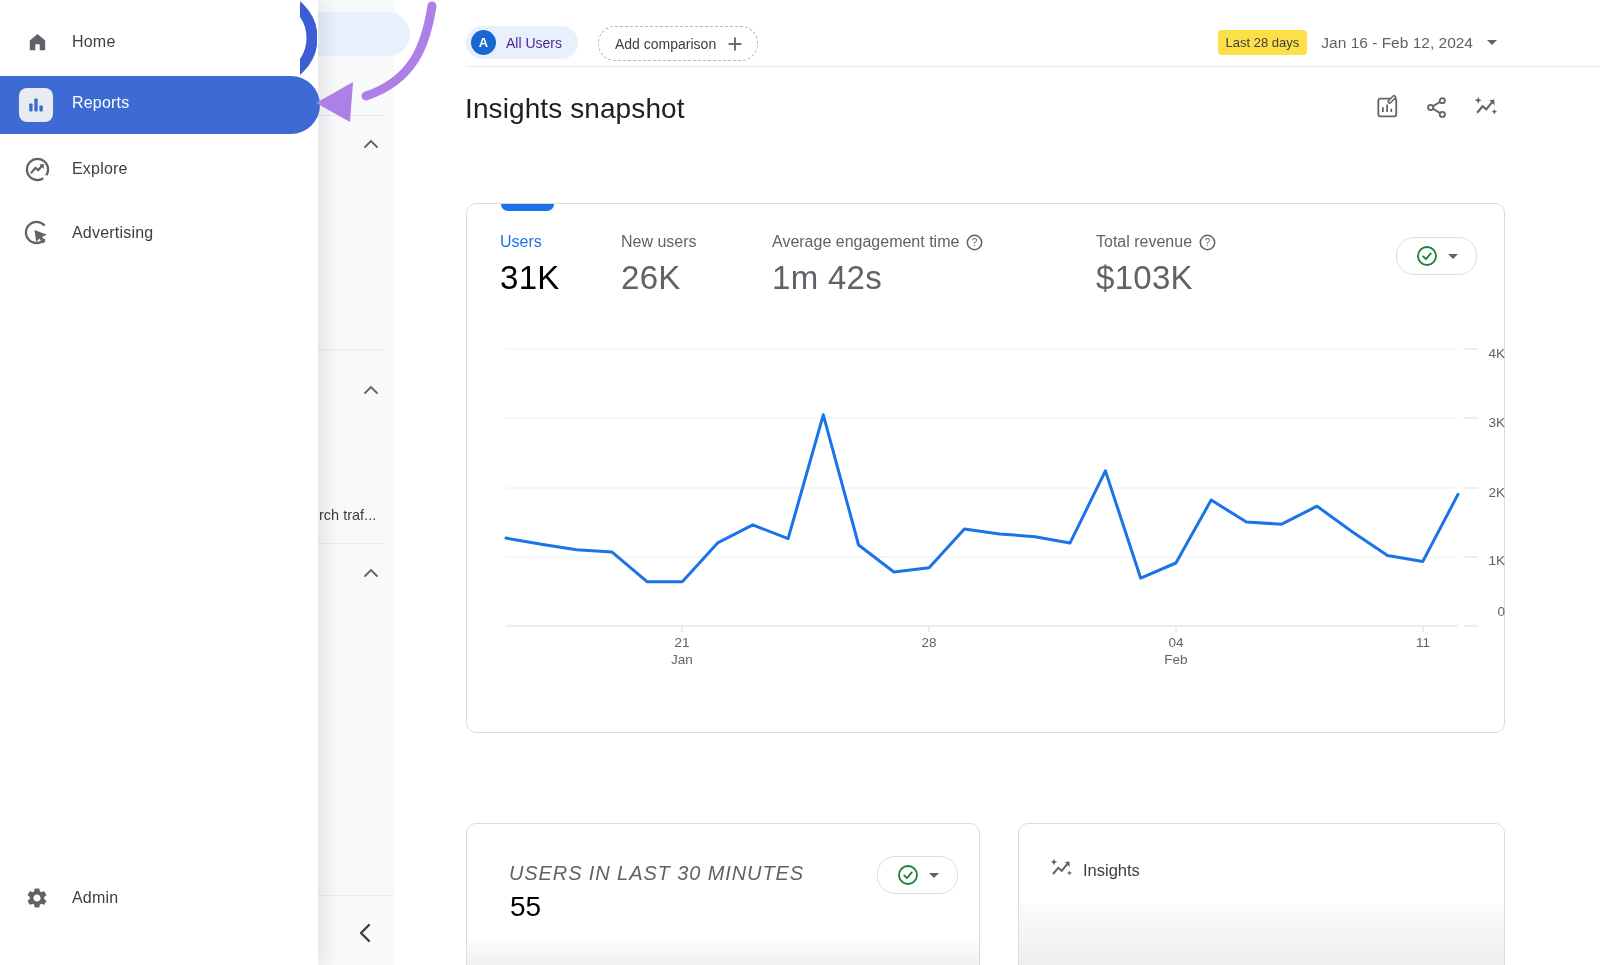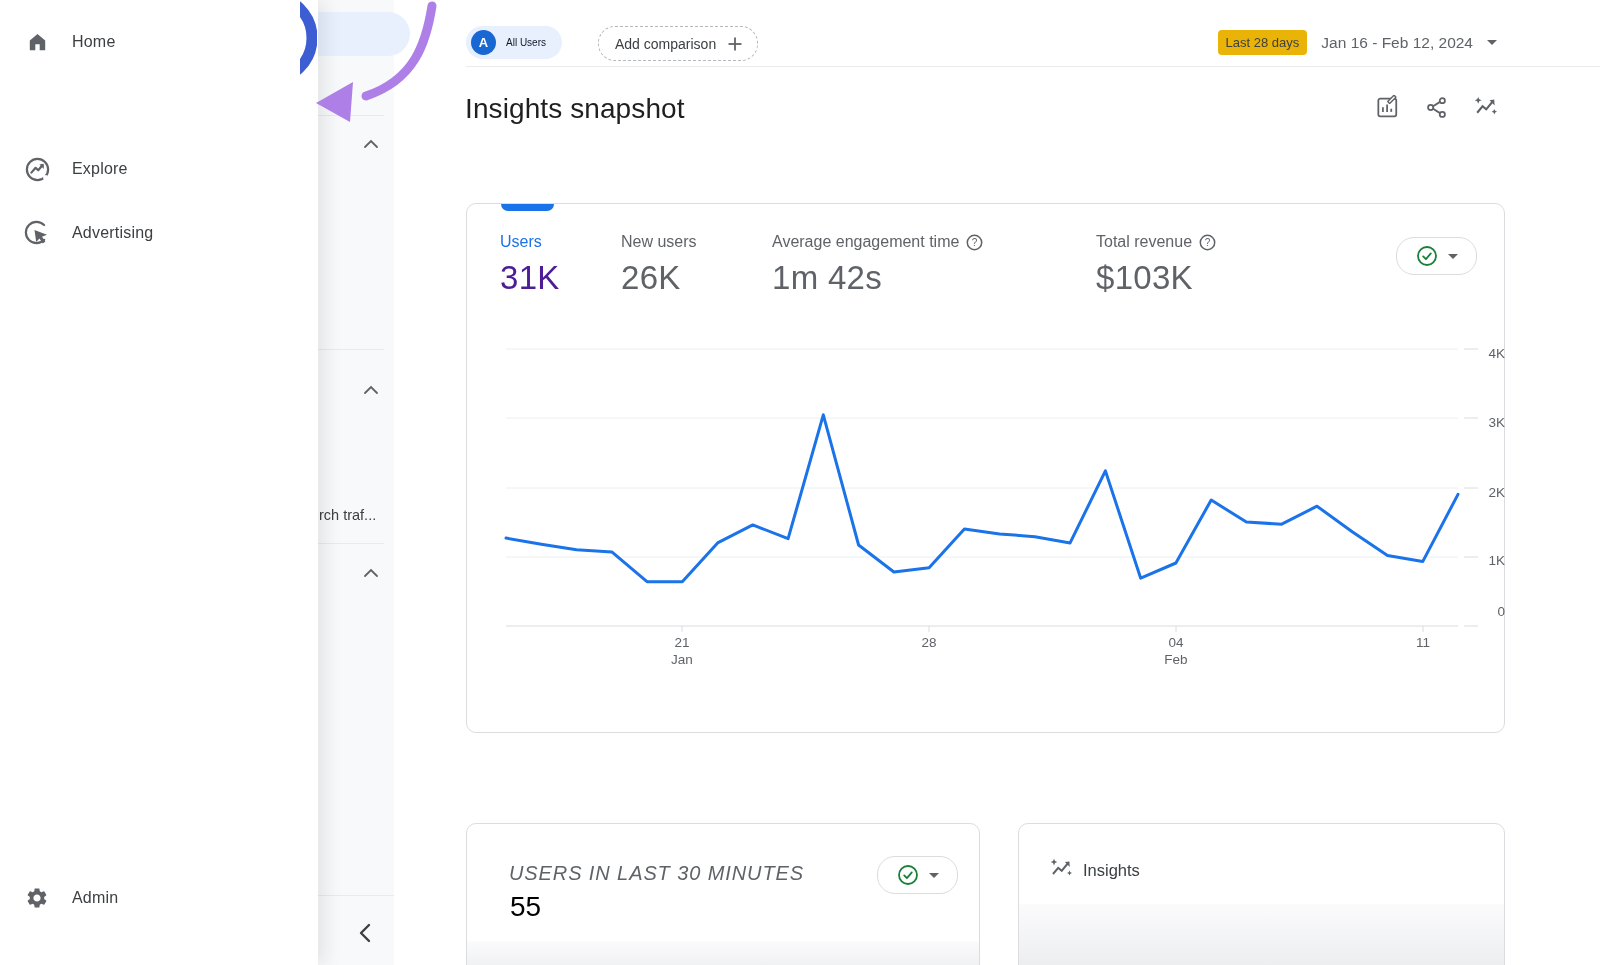--- a/index.html
+++ b/index.html
@@ -10,42 +10,42 @@
   
   #bg-sidebar{position:absolute;left:318px;top:0;width:76px;height:965px;background:#f8f9fa;z-index:1;}
   #search-pill{position:absolute;left:318px;top:12px;width:92px;height:44px;background:#e9f0fd;
     border-radius:0 22px 22px 0;z-index:2;}
   .frag-text{position:absolute;left:319px;top:507px;width:74px;overflow:hidden;white-space:nowrap;
     font-size:14.5px;color:#3c4043;z-index:2;}
   #seg-chip{position:absolute;left:466px;top:26px;height:33px;background:#e8f0fe;border-radius:17px;
     display:flex;align-items:center;padding:0 16px 0 5px;gap:10px;cursor:pointer;z-index:3;}
   #seg-chip .avatar{width:25px;height:25px;border-radius:50%;background:#1967d2;color:#fff;
     font-size:13px;font-weight:700;display:flex;align-items:center;justify-content:center;}
-  #seg-chip .lbl{font-size:10px;color:#0f172a;}
+  #seg-chip .lbl{font-size:14px;color:#4c1d95;}
   #add-comp{position:absolute;left:598px;top:26px;height:33px;border:1.6px dashed #b4b7bb;border-radius:17px;
     display:flex;align-items:center;padding:0 13px 0 16px;gap:10px;cursor:pointer;background:#fff;z-index:3;}
   #add-comp .lbl{font-size:14px;color:#3c4043;font-weight:500;}
   #date-group{position:absolute;right:103px;top:30px;display:flex;align-items:center;gap:14px;cursor:pointer;z-index:3;}
-  #date-preset{background:#eab308;color:#3c4043;font-size:13px;font-weight:500;padding:5px 8px;border-radius:4px;}
+  #date-preset{background:#fde047;color:#3c4043;font-size:13px;font-weight:500;padding:5px 8px;border-radius:4px;}
   #date-range{font-size:15.5px;color:#5f6368;}
   .caret{width:0;height:0;border-left:5px solid transparent;border-right:5px solid transparent;
     border-top:5.5px solid #5f6368;}
   #page-title{position:absolute;left:465px;top:93px;font-size:28px;color:#1f1f1f;letter-spacing:.1px;}
   #toolbar{position:absolute;left:1375px;top:95px;display:flex;gap:24px;align-items:center;}
   .tb-icon{cursor:pointer;}
   
   .card{position:absolute;background:#fff;border:1px solid #dadce0;border-radius:10px;box-sizing:border-box;}
   #metrics-card{left:466px;top:203px;width:1039px;height:530px;}
   #tab-indicator{position:absolute;left:34px;top:0;width:53px;height:7px;background:#1a73e8;
     border-radius:0 0 8px 8px;}
   .metric{position:absolute;top:29px;}
   .metric .m-label{font-size:16px;color:#5f6368;display:flex;align-items:center;gap:7px;}
   .metric.sel .m-label{color:#1a73e8;}
   .metric .m-value{font-size:33px;margin-top:8px;color:#5f6368;letter-spacing:.3px;}
-  .metric.sel .m-value{color:#4c1d95;}
+  .metric.sel .m-value{color:#000000;}
   .pill-btn{position:absolute;width:79px;height:36px;border:1px solid #dadce0;border-radius:18px;
     background:#fff;display:flex;align-items:center;justify-content:center;gap:10px;cursor:pointer;}
   #realtime-card{left:466px;top:823px;width:514px;height:161px;border-radius:10px;overflow:hidden;}
   #rt-title{position:absolute;left:42px;top:38px;font-size:20px;letter-spacing:.9px;color:#5f6368;font-weight:500;font-style:italic;}
   #rt-value{position:absolute;left:43px;top:67px;font-size:28px;color:#000000;}
   #insights-card{left:1018px;top:823px;width:487px;height:161px;border-radius:10px;overflow:hidden;}
   #ins-label{position:absolute;left:64px;top:37px;font-size:16.5px;color:#3c4043;font-weight:500;}
   .card-foot{position:absolute;left:0;right:0;bottom:0;background:linear-gradient(180deg,#fbfbfc,#e9eaec);}
   
   #overlay-nav{position:absolute;left:0;top:0;width:318px;height:965px;background:#fff;z-index:30;
@@ -240,20 +240,30 @@
 <div id="overlay-nav">
   <div class="nav-row" style="top:21px;">
     <span class="nav-icon">
       <svg width="23" height="22" viewBox="0 0 24 24">
           <path d="M12 3.2 L3.6 10.4 V21 H9.6 V14.4 H14.4 V21 H20.4 V10.4 Z" fill="#5f6368"></path>
         </svg>
     </span>
     <span class="nav-label">Home</span>
   </div>
 
+  <div id="nav-reports">
+    <div class="icon-box">
+      <svg width="20" height="20" viewBox="0 0 20 20">
+        <rect x="3.2" y="8.4" width="3.4" height="8" rx="0.8" fill="#3d6bd3"></rect>
+        <rect x="8.3" y="3.6" width="3.4" height="12.8" rx="0.8" fill="#3d6bd3"></rect>
+        <rect x="13.4" y="10.6" width="3.4" height="5.8" rx="0.8" fill="#3d6bd3"></rect>
+      </svg>
+    </div>
+    <span class="nav-label">Reports</span>
+  </div>
 
   <div class="nav-row" style="top:148px;">
     <span class="nav-icon" style="left:24px;">
       <svg width="27" height="27" viewBox="0 0 27 27">
         <circle cx="13.5" cy="13.5" r="10.6" fill="none" stroke="#5f6368" stroke-width="2.2"></circle>
         <polyline points="7.4,16.6 11.6,11.8 14.2,14.3 18.4,9.2" fill="none" stroke="#5f6368" stroke-width="2.2" stroke-linecap="round" stroke-linejoin="round"></polyline>
         <polygon points="19.6,7.8 19.9,13 15.4,8.4" fill="#5f6368"></polygon>
         <rect x="19.2" y="19.2" width="4" height="4" fill="#fff"></rect>
       </svg>
     </span>

